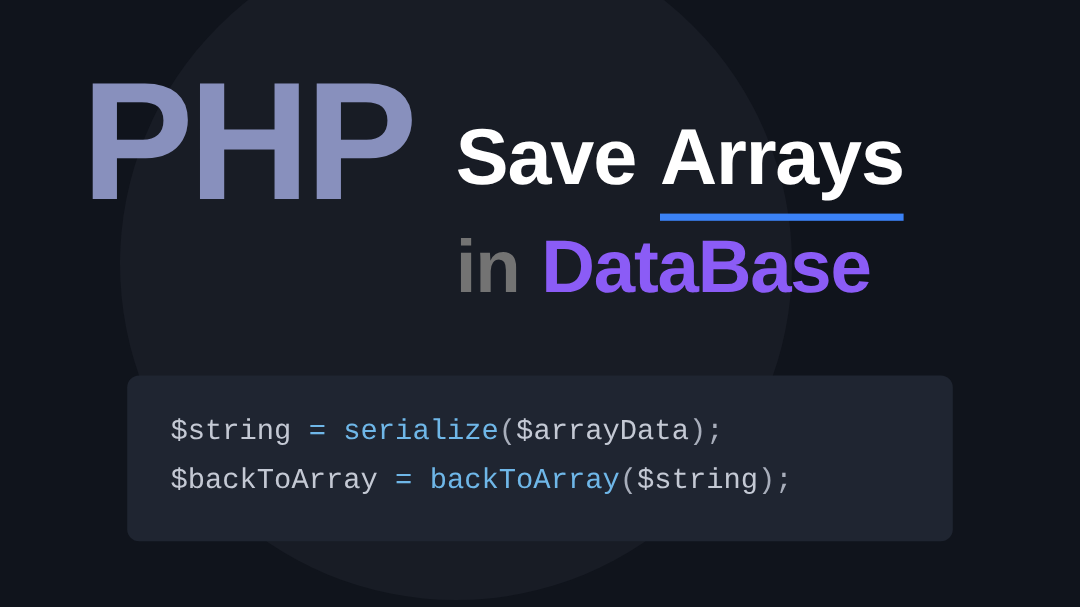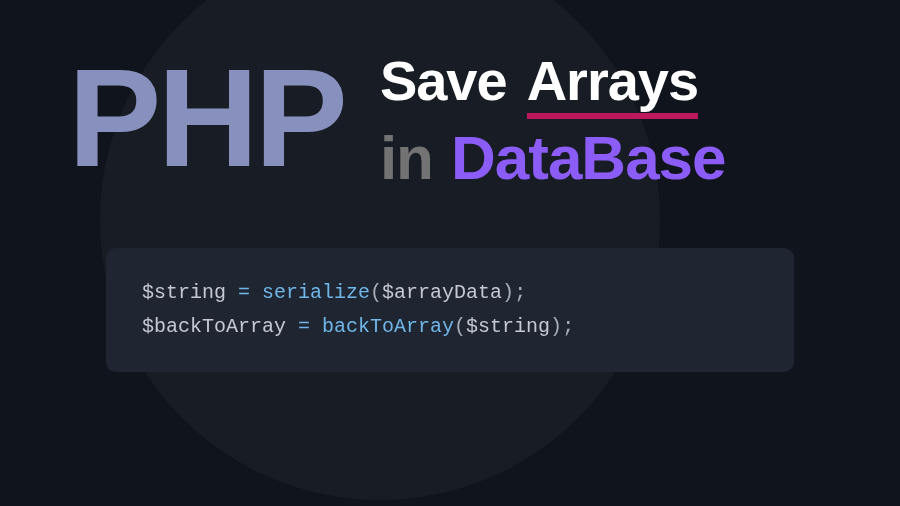--- a/index.html
+++ b/index.html
@@ -37,48 +37,49 @@
     display: flex;
     flex-direction: column;
     gap: 6px;
     padding-top: 4px;
   }
   .title-line1 {
     display: flex;
     align-items: baseline;
     gap: 20px;
     font-weight: 800;
-    font-size: 56px;
+    font-size: 66px;
     line-height: 1.05;
     color: #fff;
     letter-spacing: -1px;
   }
   .title-line1 .underline {
-    border-bottom: 6px solid #be185d;
-    padding-bottom: 2px;
+    border-bottom: 6px solid #3b82f6;
+    padding-bottom: 13px;
+    margin-top: 44px;
   }
   .title-line2 {
     display: flex;
     align-items: baseline;
     gap: 18px;
     font-weight: 800;
     font-size: 62px;
     line-height: 1.08;
     letter-spacing: -1px;
   }
   .title-line2 .in-word { color: #737373; font-weight: 600; }
   .title-line2 .db-word { color: #8b5cf6; }
   .code-box {
     margin: 56px auto 0 auto;
     width: 688px;
     background: #1f2531;
     border-radius: 10px;
     padding: 28px 36px;
     font-family: "SFMono-Regular", Consolas, "Liberation Mono", Menlo, monospace;
-    font-size: 20px;
+    font-size: 24px;
     line-height: 1.7;
     color: #c4c9d4;
   }
   .tok-var { color: #c4c9d4; }
   .tok-op  { color: #6fb7e8; }
   .tok-fn  { color: #6fb7e8; }
   .tok-paren { color: #a8aebb; }
   .tok-punc  { color: #a8aebb; }
 </style>
 </head>

